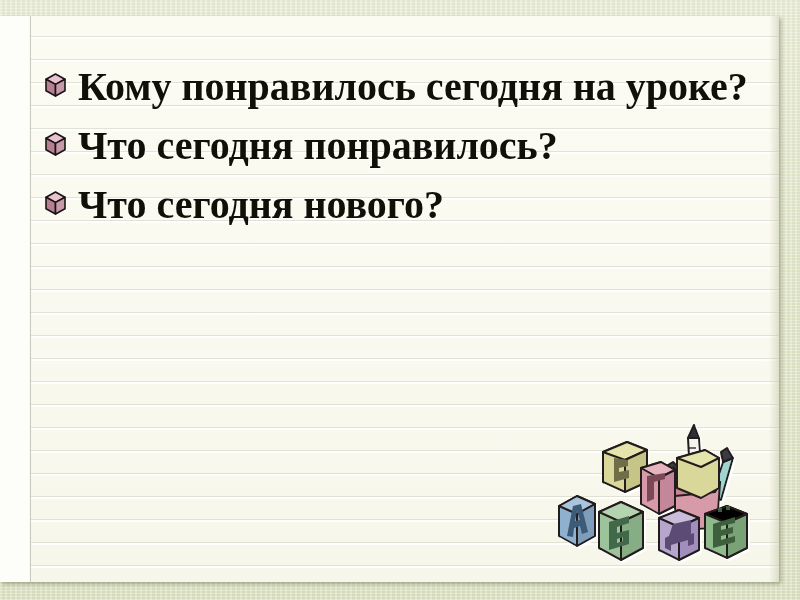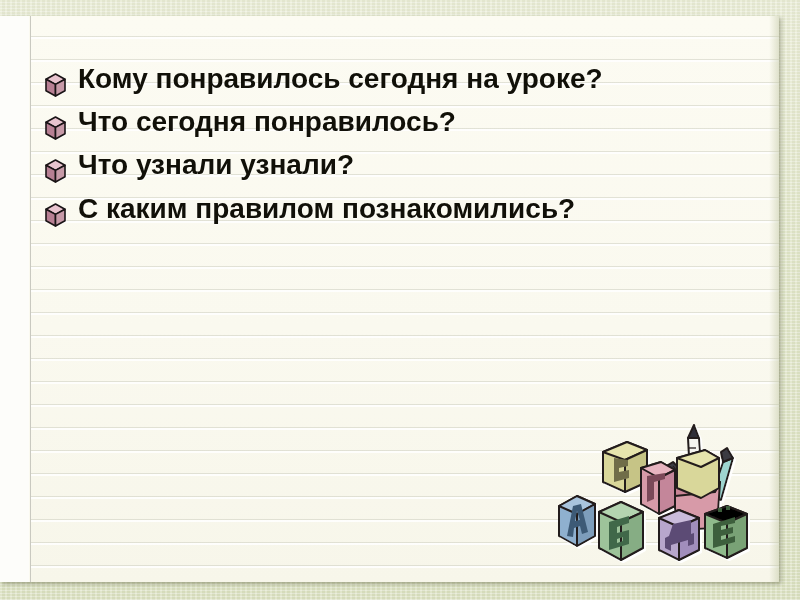--- a/index.html
+++ b/index.html
@@ -108,23 +108,23 @@
     left: 44px;
     top: 60px;
     width: 710px;
   }
   .bullet-item {
     position: relative;
     display: block;
     padding-left: 34px;
     margin-bottom: 6px;
     color: #111008;
-    font-family: Liberation Sans, sans-serif;
+    font-family: Liberation Serif, serif;
     font-weight: bold;
-    font-size: 28px;
+    font-size: 40px;
     line-height: 1.33;
     letter-spacing: 0px;
     text-shadow: 0.5px 0.5px 0px rgba(255,255,255,0.6);
   }
   .bullet-item .label {
     display: block;
   }
 
   
   .cube-marker {
@@ -189,34 +189,23 @@
 
     <div class="bullet-item">
       <span class="cube-marker">
         <svg width="23" height="25" viewBox="0 0 23 25">
           <polygon points="11.5,2.5 21,7.5 21,17.5 11.5,22.5 2,17.5 2,7.5" fill="#ffffff" opacity="0.85" transform="translate(1.4,1.6)"></polygon>
           <polygon points="11.5,1 21,6.2 11.5,11.4 2,6.2" fill="#e8c3ce" stroke="#1a1416" stroke-width="1.6" stroke-linejoin="round"></polygon>
           <polygon points="2,6.2 11.5,11.4 11.5,23 2,17.8" fill="#b77f93" stroke="#1a1416" stroke-width="1.6" stroke-linejoin="round"></polygon>
           <polygon points="21,6.2 11.5,11.4 11.5,23 21,17.8" fill="#c79aa8" stroke="#1a1416" stroke-width="1.6" stroke-linejoin="round"></polygon>
         </svg>
       </span>
-      <span class="label">Что узнали узнали?</span>
+      <span class="label">Что сегодня нового?</span>
     </div>
 
-    <div class="bullet-item">
-      <span class="cube-marker">
-        <svg width="23" height="25" viewBox="0 0 23 25">
-          <polygon points="11.5,2.5 21,7.5 21,17.5 11.5,22.5 2,17.5 2,7.5" fill="#ffffff" opacity="0.85" transform="translate(1.4,1.6)"></polygon>
-          <polygon points="11.5,1 21,6.2 11.5,11.4 2,6.2" fill="#e8c3ce" stroke="#1a1416" stroke-width="1.6" stroke-linejoin="round"></polygon>
-          <polygon points="2,6.2 11.5,11.4 11.5,23 2,17.8" fill="#b77f93" stroke="#1a1416" stroke-width="1.6" stroke-linejoin="round"></polygon>
-          <polygon points="21,6.2 11.5,11.4 11.5,23 21,17.8" fill="#c79aa8" stroke="#1a1416" stroke-width="1.6" stroke-linejoin="round"></polygon>
-        </svg>
-      </span>
-      <span class="label">С каким правилом познакомились?</span>
-    </div>
 
   </div>
 
   <div class="abc-art">
     <svg width="230" height="160" viewBox="0 0 230 160">
       <defs>
         <filter id="wshadow" x="-30%" y="-30%" width="180%" height="180%">
           <feDropShadow dx="2" dy="2" stdDeviation="0.6" flood-color="#ffffff" flood-opacity="0.95"></feDropShadow>
         </filter>
       </defs>

